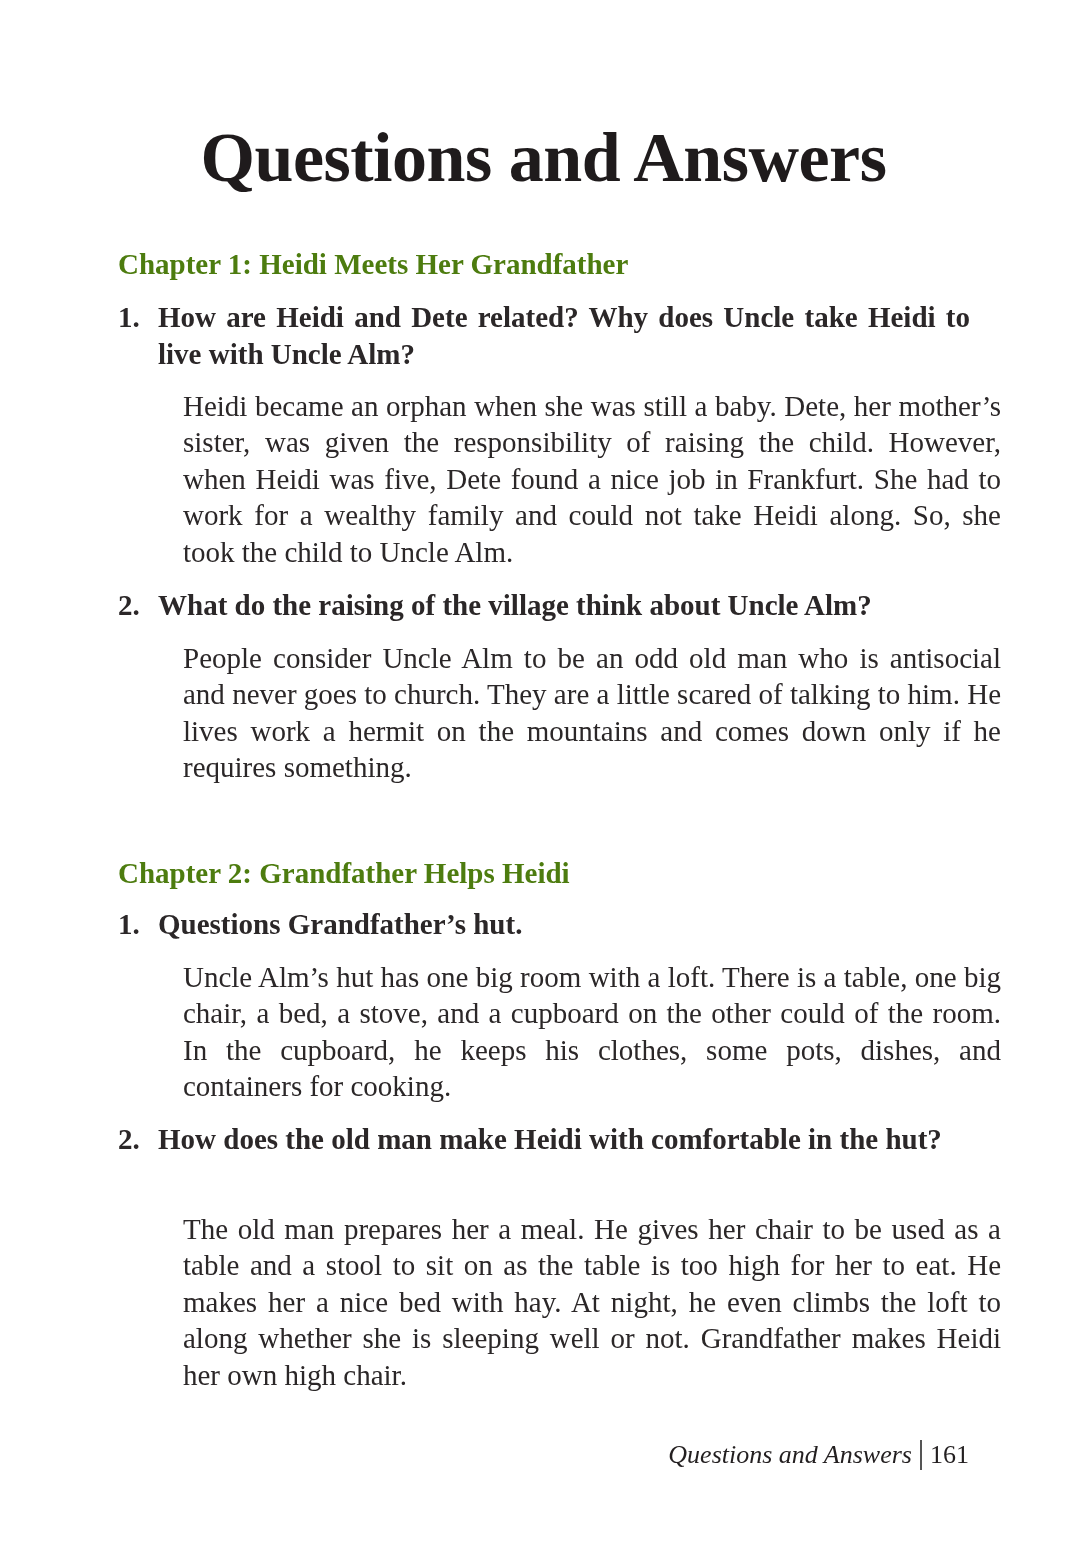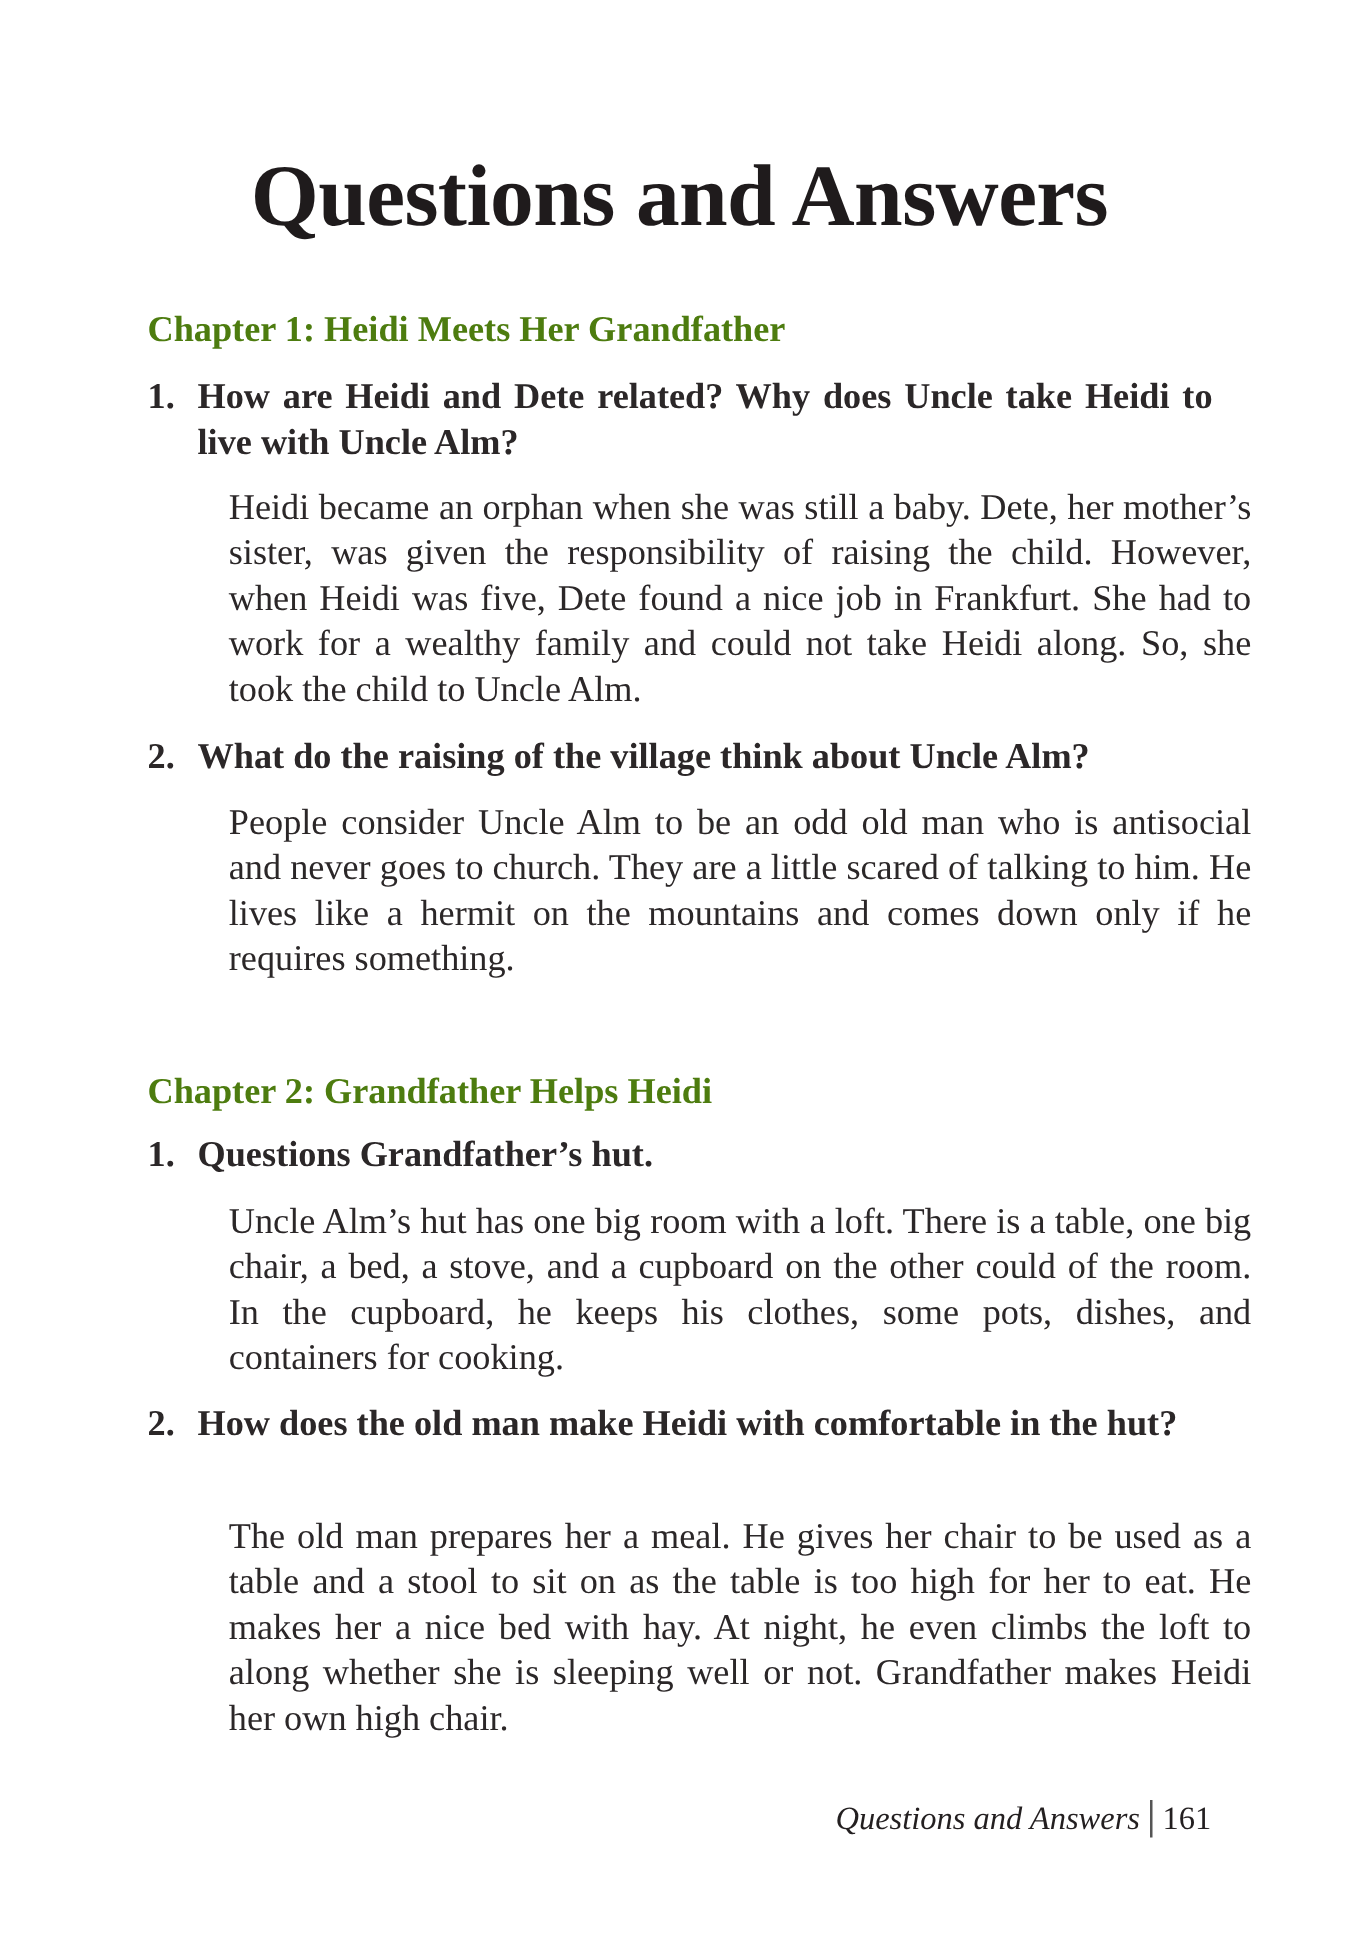--- a/index.html
+++ b/index.html
@@ -44,21 +44,21 @@
 <div class="question" style="top:299px;">
   <span class="num">1.</span>
   <span class="qtext">How are Heidi and Dete related? Why does Uncle take Heidi to live with Uncle Alm?</span>
 </div>
 <div class="answer" style="top:388px;">Heidi became an orphan when she was still a baby. Dete, her mother’s sister, was given the responsibility of raising the child. However, when Heidi was five, Dete found a nice job in Frankfurt. She had to work for a wealthy family and could not take Heidi along. So, she took the child to Uncle Alm.</div>
 
 <div class="question" style="top:587px;">
   <span class="num">2.</span>
   <span class="qtext">What do the raising of the village think about Uncle Alm?</span>
 </div>
-<div class="answer" style="top:640px;">People consider Uncle Alm to be an odd old man who is antisocial and never goes to church. They are a little scared of talking to him. He lives like a hermit on the mountains and comes down only if he requires something.</div>
+<div class="answer" style="top:640px;">People consider Uncle Alm to be an odd old man who is antisocial and never goes to church. They are a little scared of talking to him. He lives work a hermit on the mountains and comes down only if he requires something.</div>
 
 <div class="chapter" style="top:855px;">Chapter 2: Grandfather Helps Heidi</div>
 
 <div class="question" style="top:906px;">
   <span class="num">1.</span>
   <span class="qtext">Questions Grandfather’s hut.</span>
 </div>
 <div class="answer" style="top:959px;">Uncle Alm’s hut has one big room with a loft. There is a table, one big chair, a bed, a stove, and a cupboard on the other could of the room.  In the cupboard, he keeps his clothes, some pots, dishes, and containers for cooking.</div>
 
 <div class="question" style="top:1121px;">

